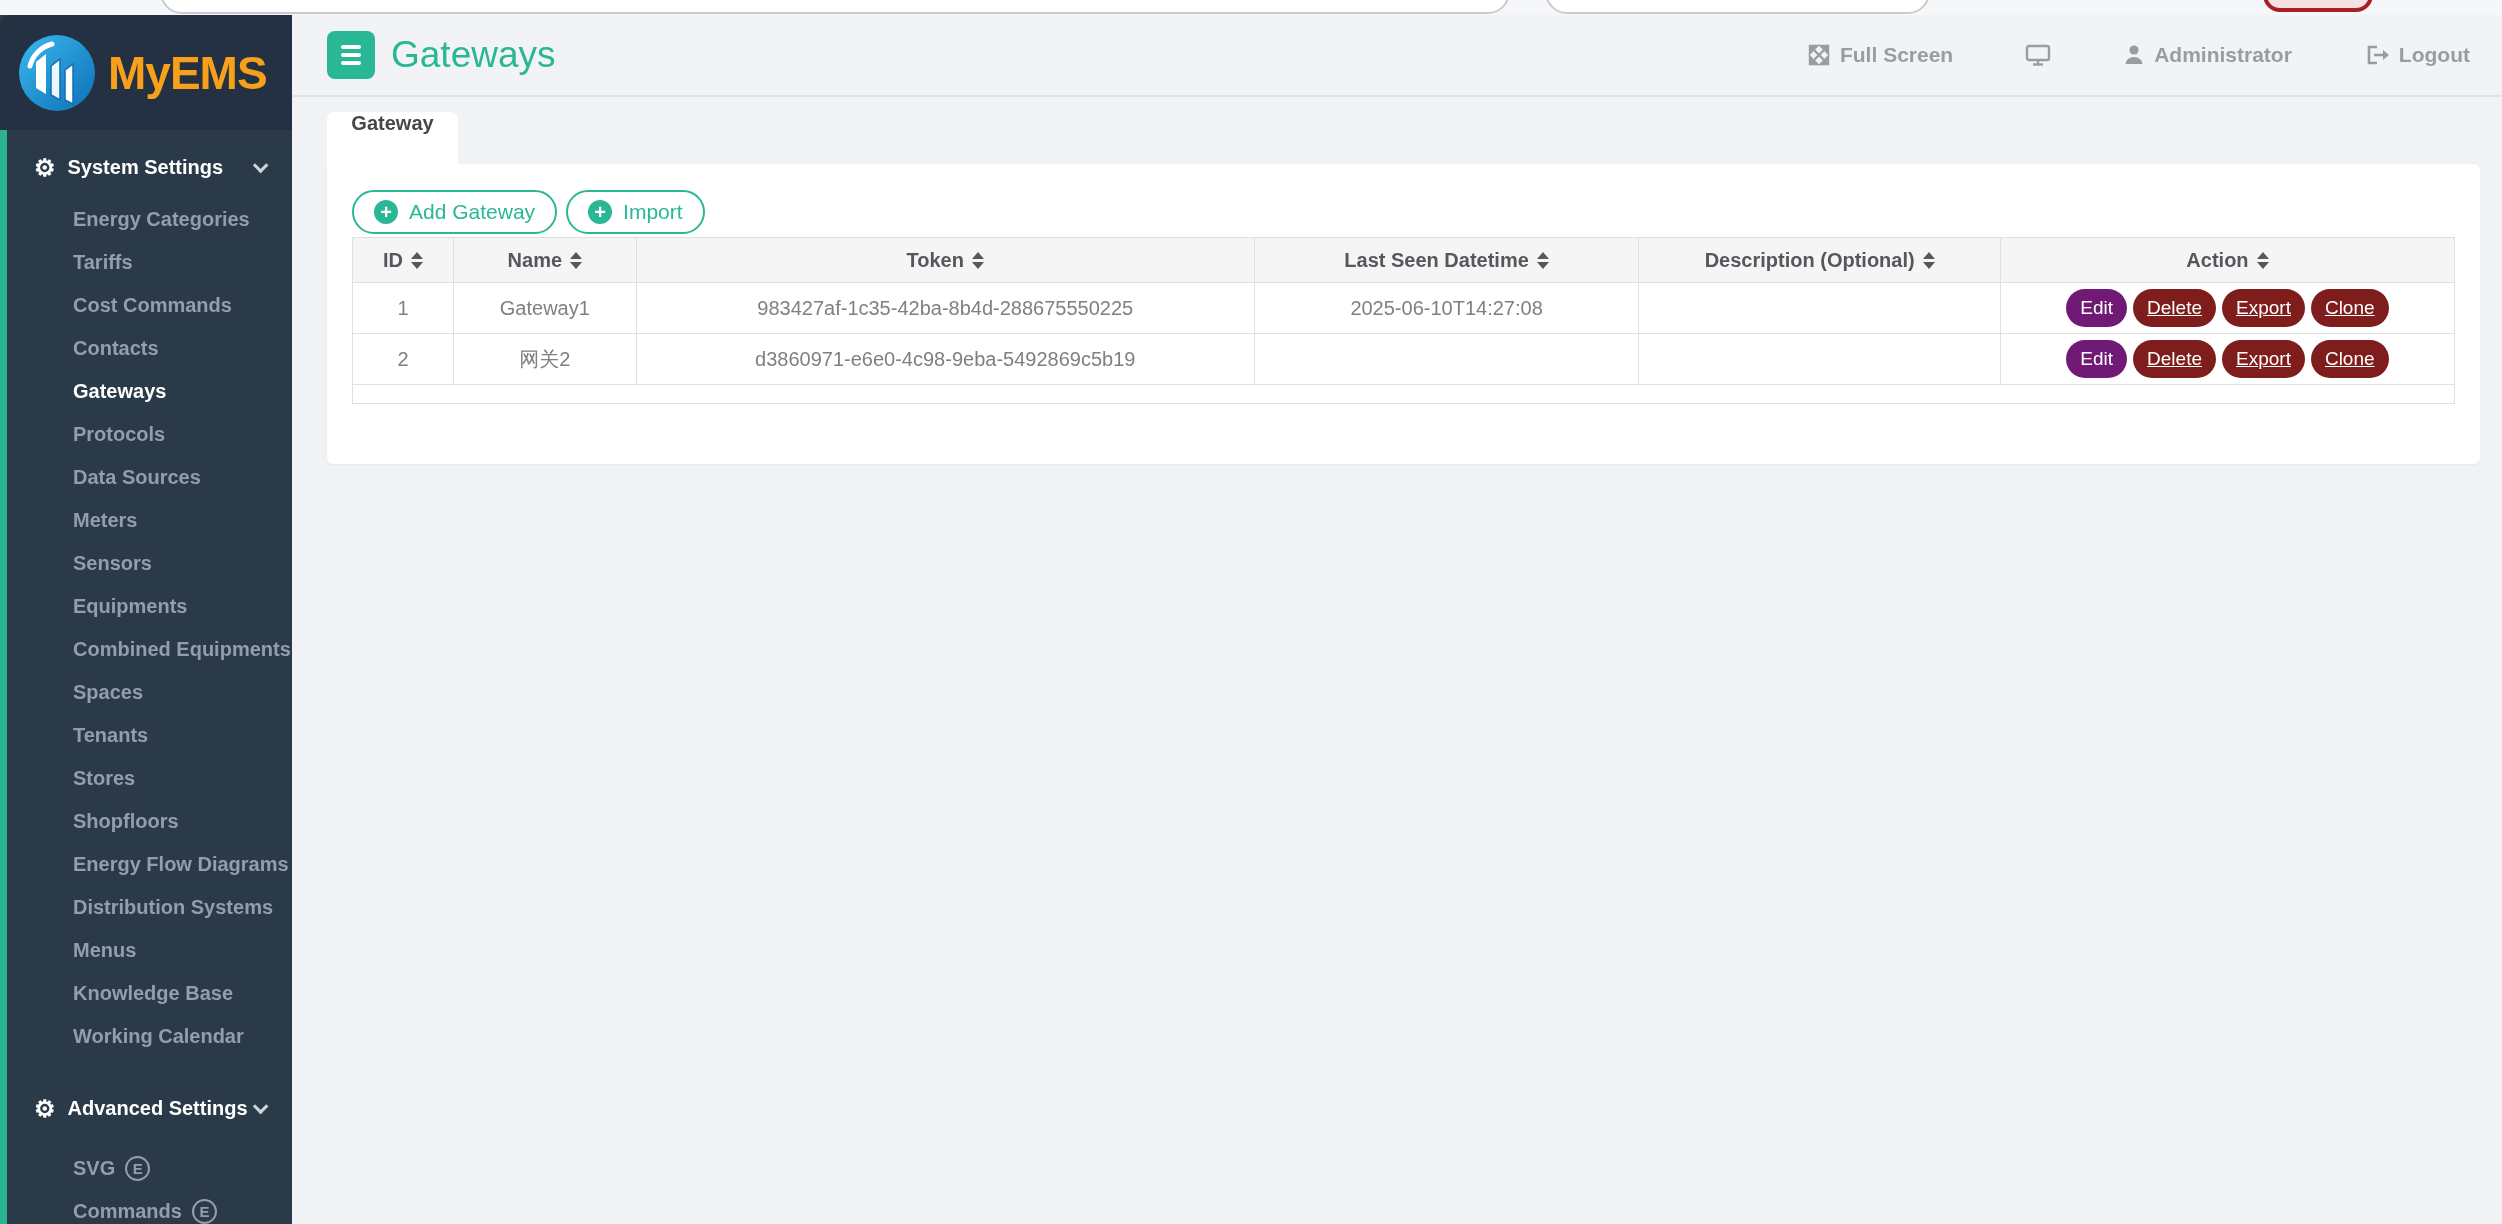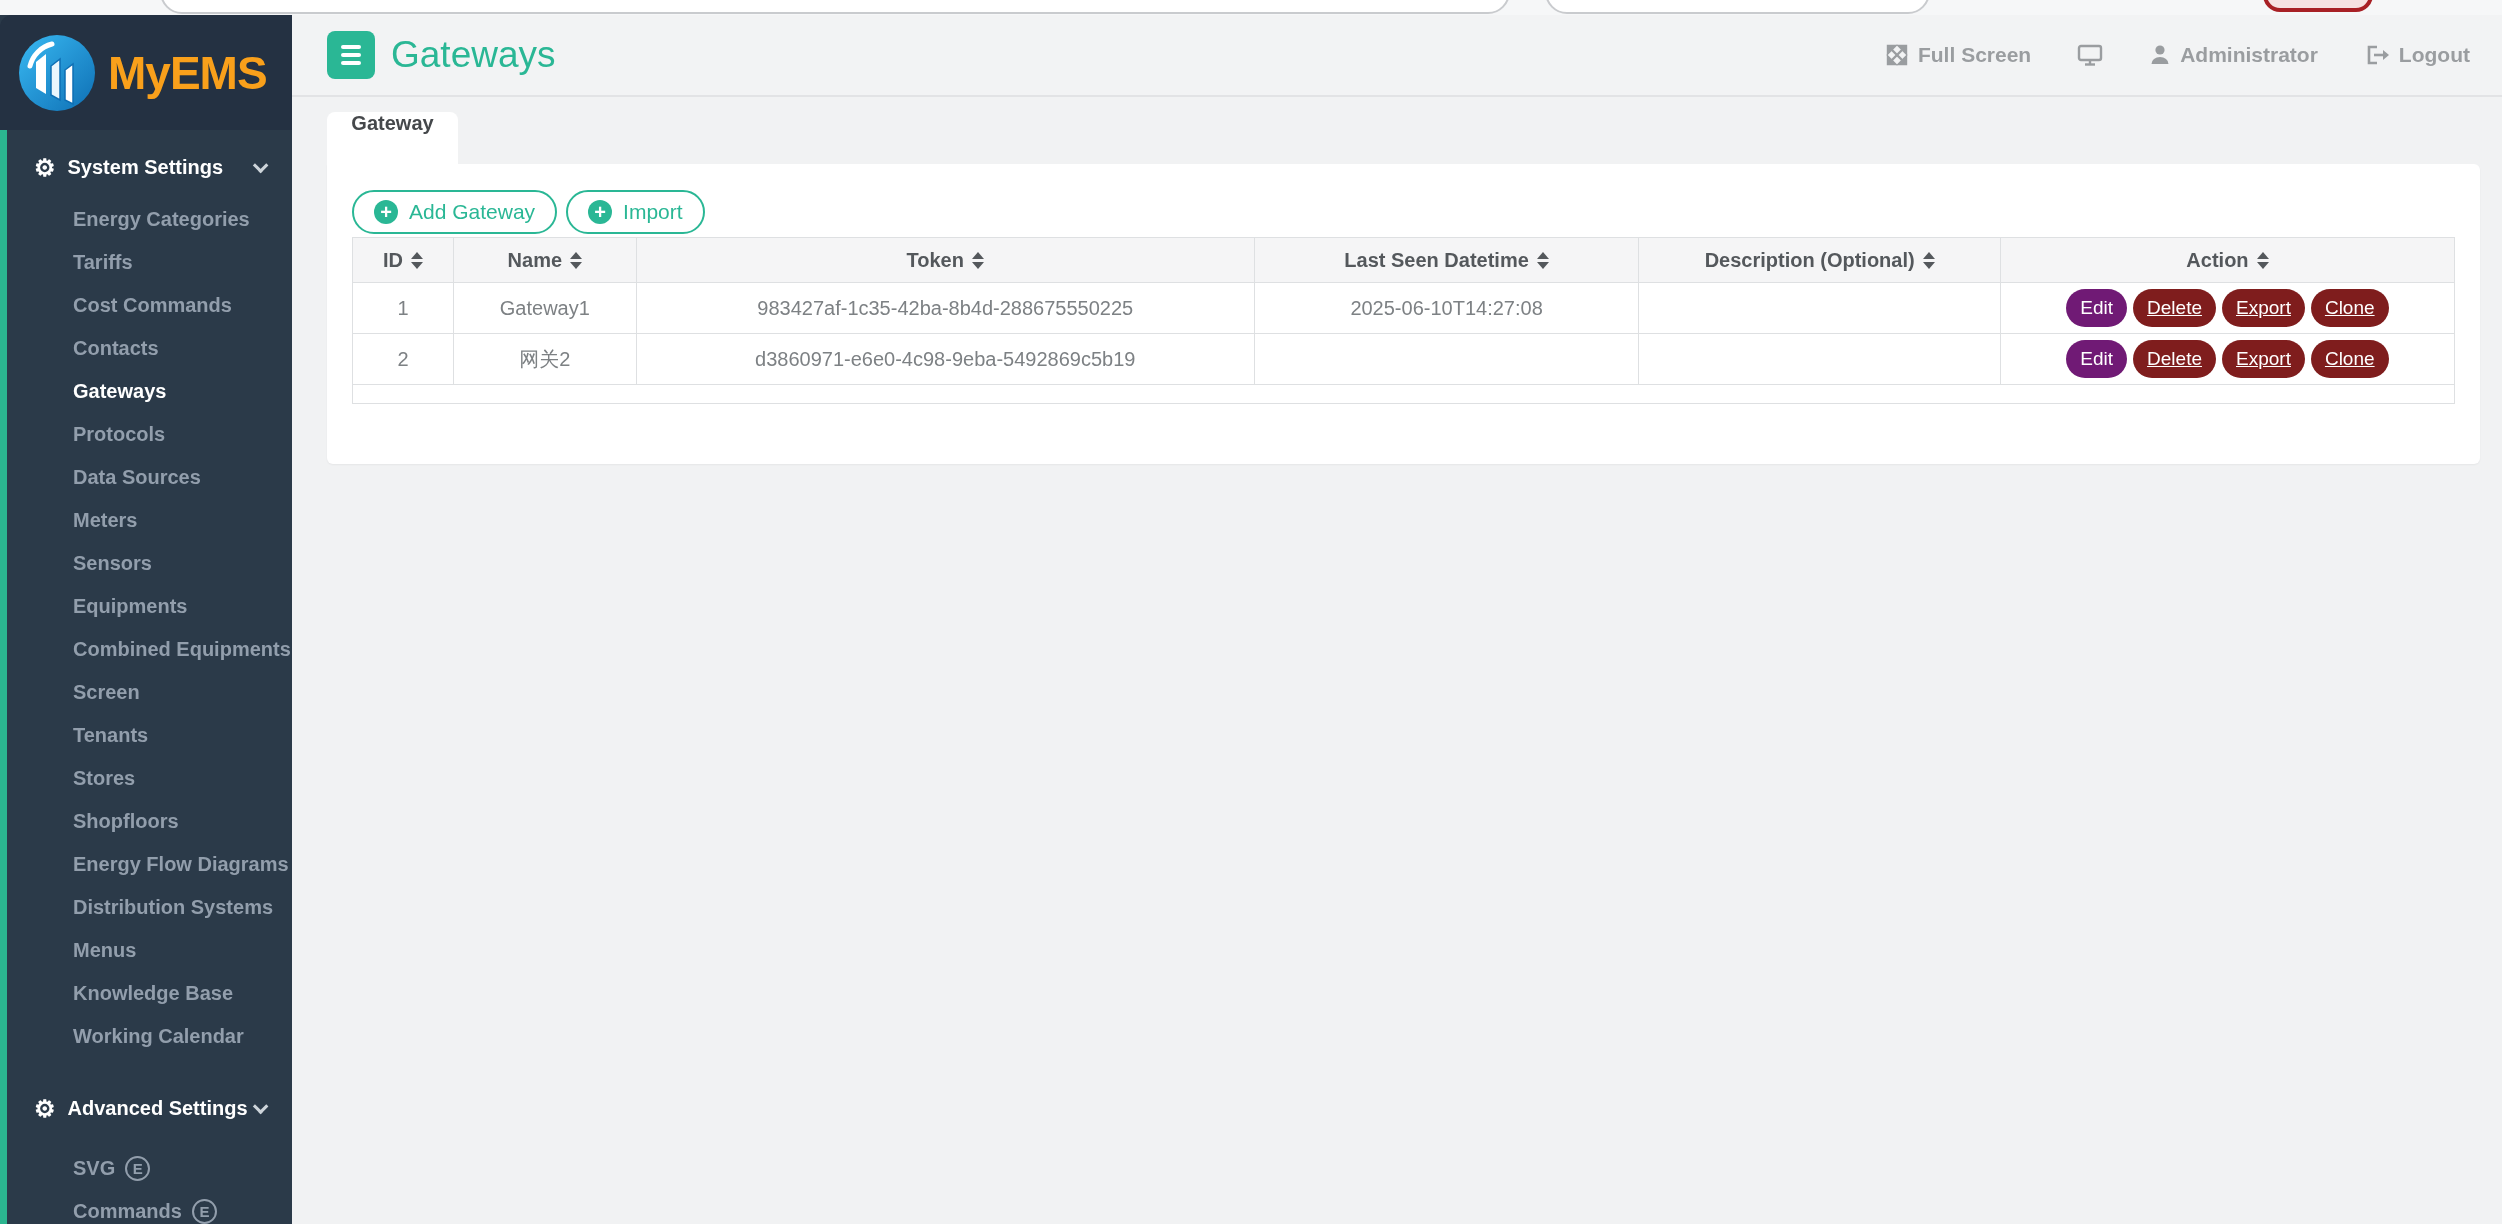--- a/index.html
+++ b/index.html
@@ -35,21 +35,21 @@
 
   
   .topbar { position:absolute; left:292px; top:15px; width:2210px; height:82px; background:#f2f3f4;
             border-bottom:2px solid #e2e3e5; display:flex; align-items:center; justify-content:space-between;
             padding:0 32px 0 35px; }
   .page-head { display:flex; align-items:center; gap:16px; }
   .hamburger { width:48px; height:48px; border:none; border-radius:8px; background:#2ab795; cursor:pointer;
                display:flex; flex-direction:column; align-items:center; justify-content:center; gap:4px; }
   .hamburger .hb { display:block; width:20px; height:4px; background:#ffffff; border-radius:2px; }
   .page-title { color:#2ab795; font-size:37px; font-weight:400; }
-  .topbar-right { display:flex; align-items:center; gap:46px;justify-content:center; }
+  .topbar-right { display:flex; align-items:center; gap:72px;justify-content:center; }
   .tb-item { display:flex; align-items:center; gap:9px; color:#9a9da0; font-size:21px; font-weight:700; cursor:pointer; }
   .tb-item svg { display:block; }
 
   
   .content { position:absolute; left:292px; top:97px; width:2210px; height:1127px; padding:15px 22px 0 35px; }
   .tab { display:inline-flex; align-items:flex-start; justify-content:center; width:131px; height:52px;
          background:#ffffff; border-radius:8px 8px 0 0; color:#45484b; font-size:20px; font-weight:700; cursor:pointer; }
   .card { width:2153px; min-height:299px; background:#ffffff; border-radius:0 6px 6px 6px;
           box-shadow:0 1px 2px rgba(0,0,0,0.05); padding:26px 25px 60px 25px; }
   .toolbar { display:flex; gap:9px; margin-bottom:3px; }
@@ -137,21 +137,21 @@
         <div class="nav-item">
           <span>Sensors</span>
         </div>
         <div class="nav-item">
           <span>Equipments</span>
         </div>
         <div class="nav-item">
           <span>Combined Equipments</span>
         </div>
         <div class="nav-item">
-          <span>Screen</span>
+          <span>Spaces</span>
         </div>
         <div class="nav-item">
           <span>Tenants</span>
         </div>
         <div class="nav-item">
           <span>Stores</span>
         </div>
         <div class="nav-item">
           <span>Shopfloors</span>
         </div>

